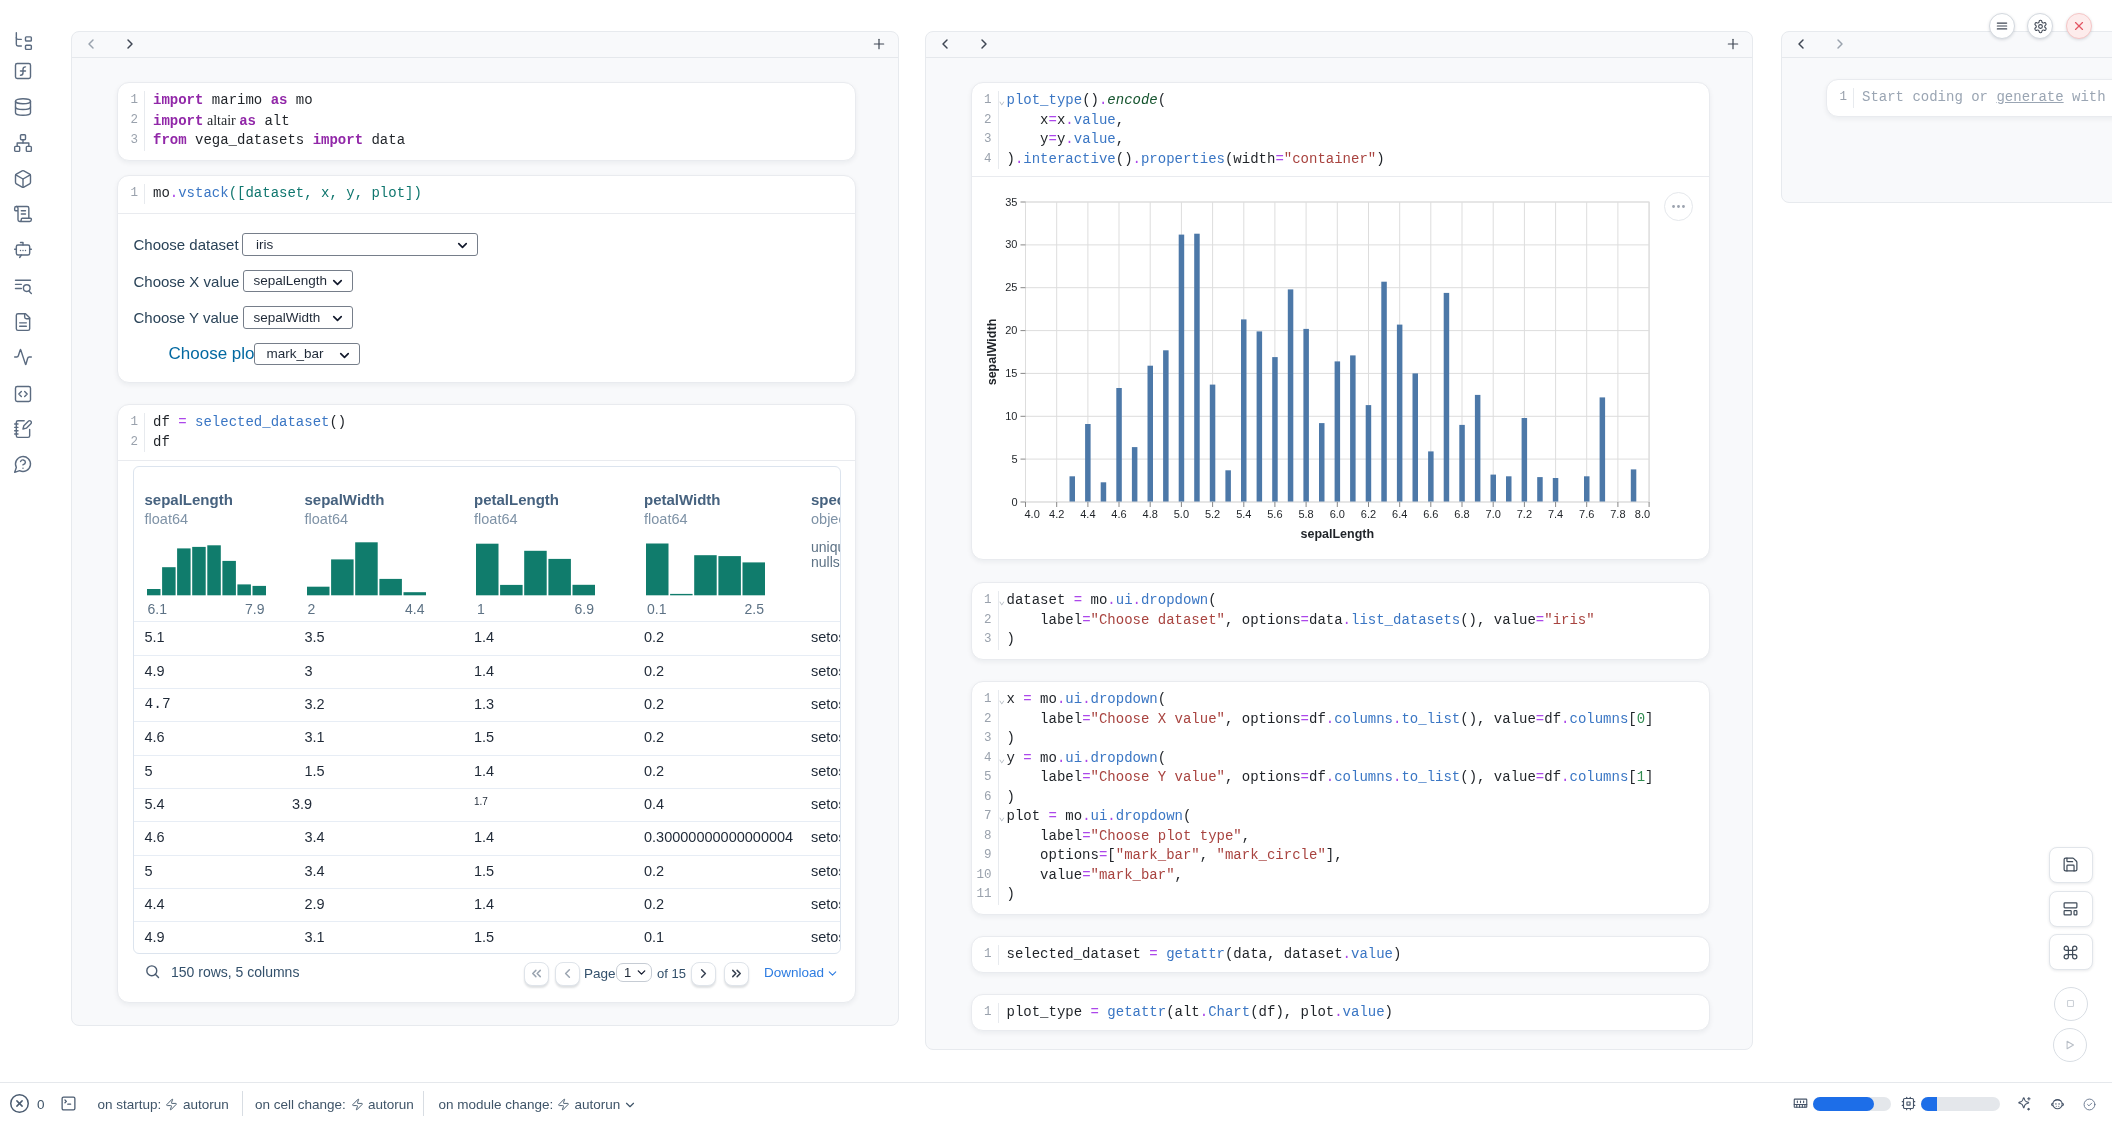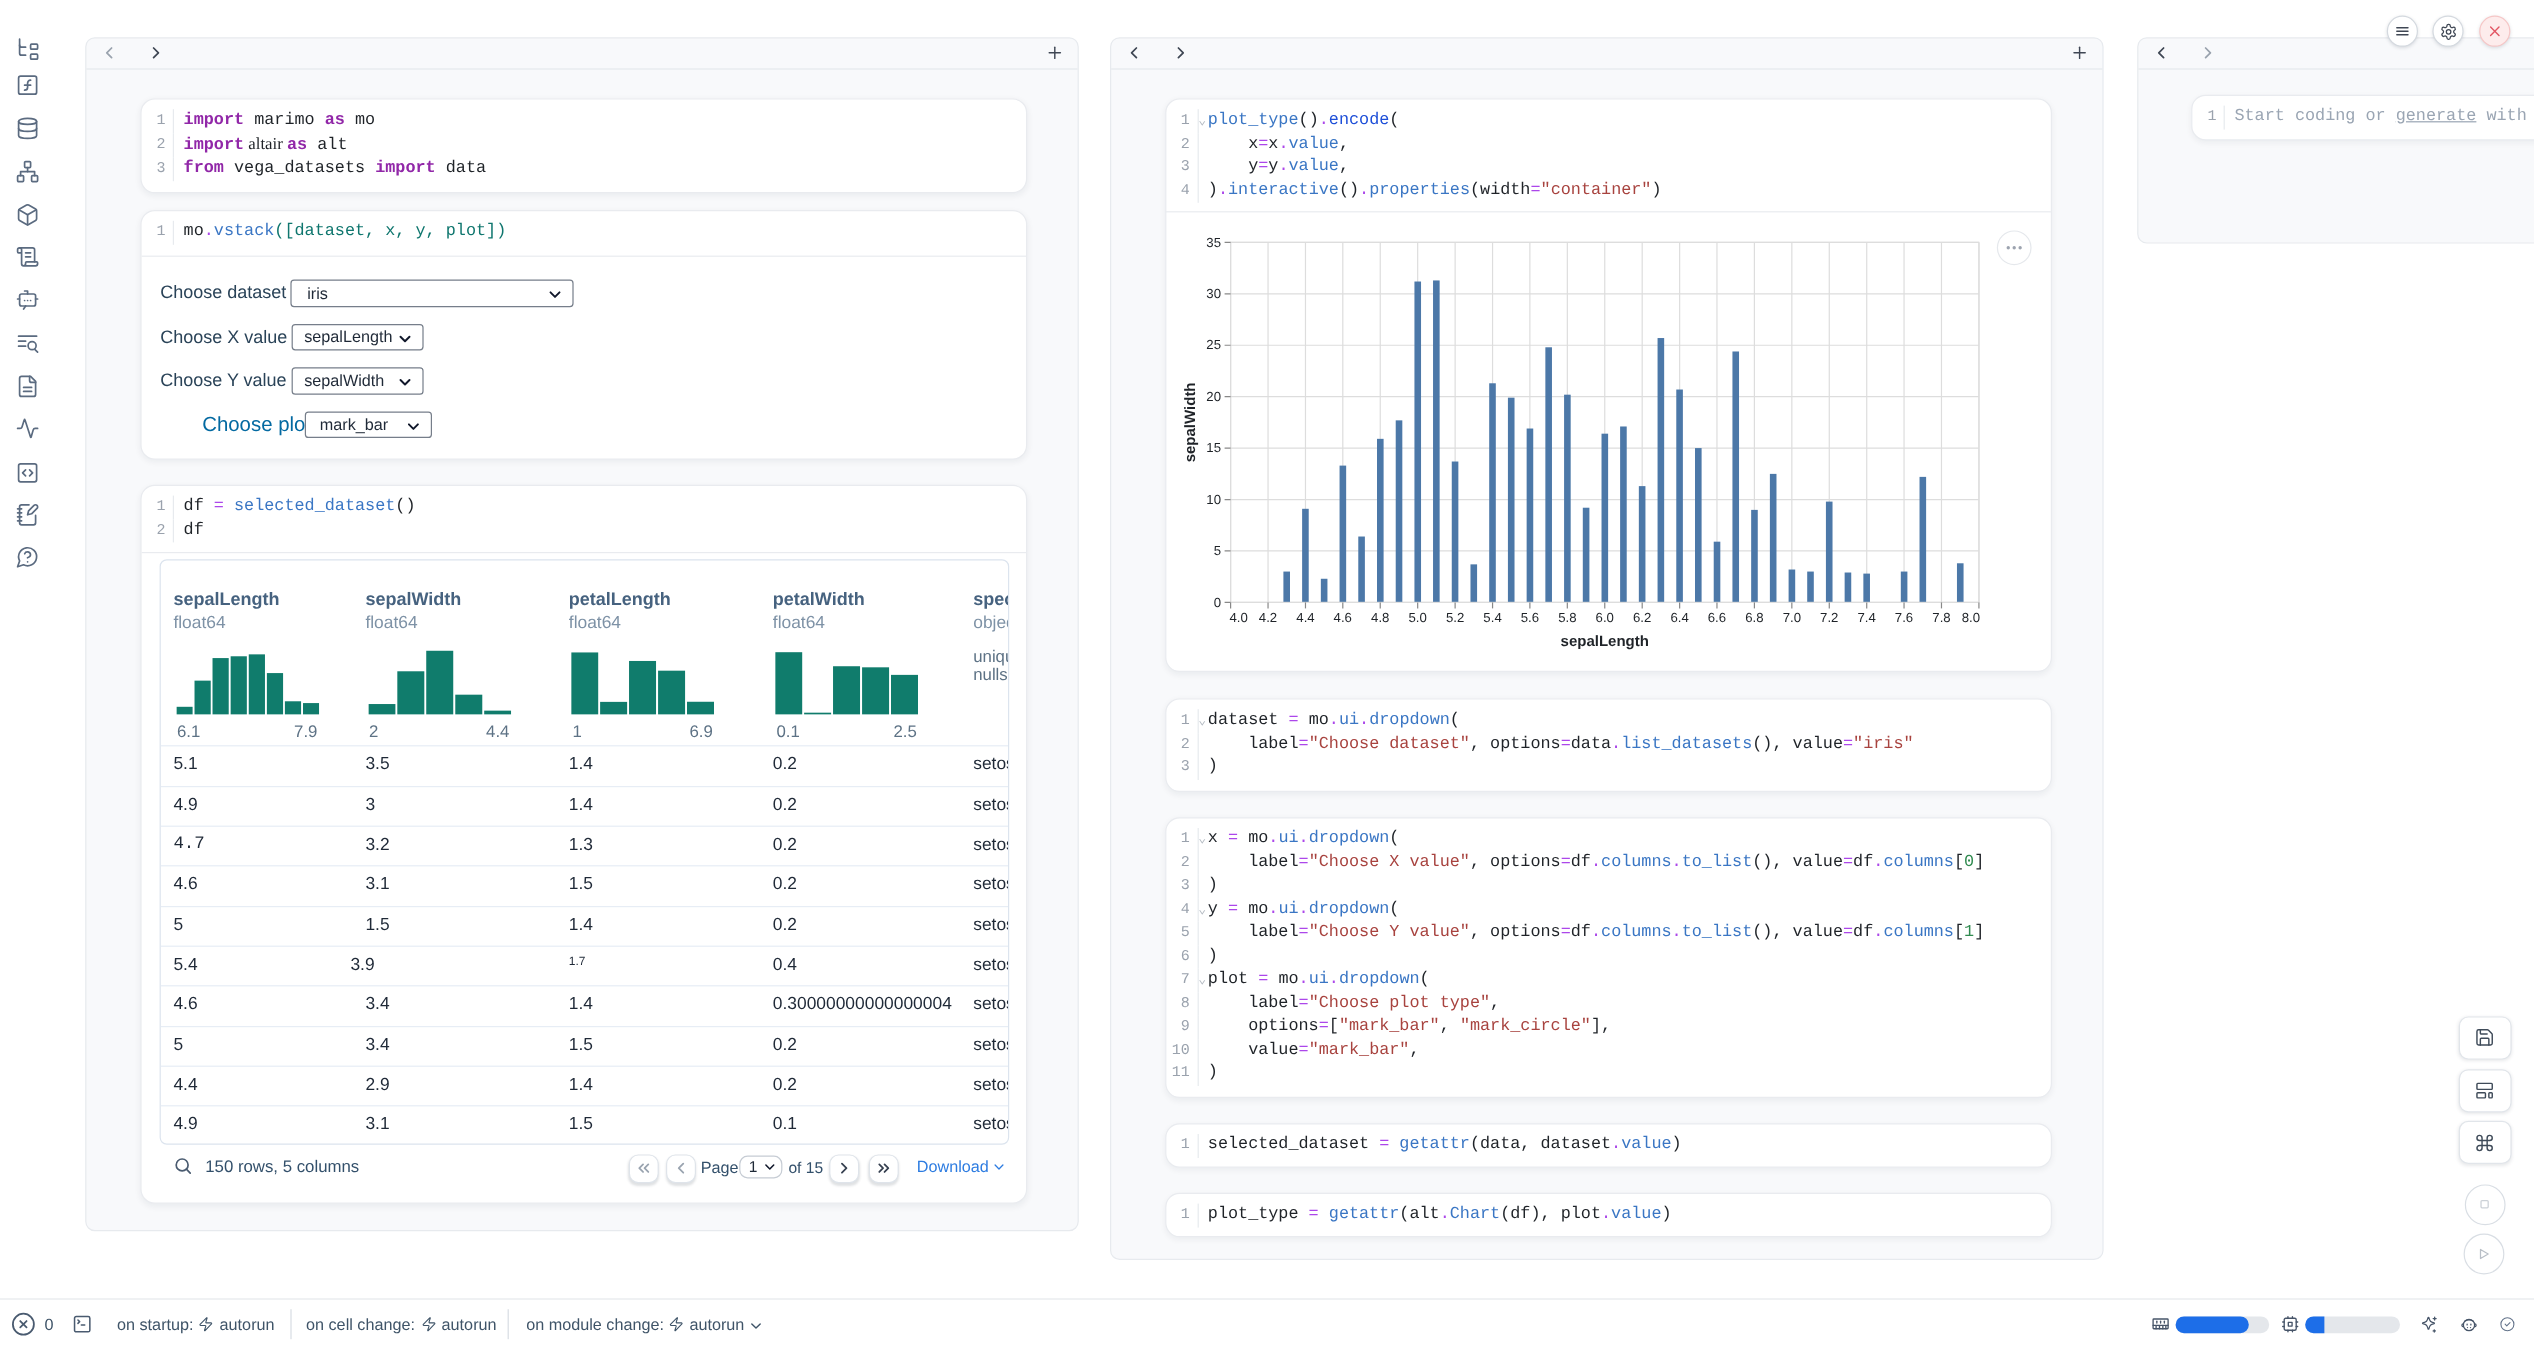--- a/index.html
+++ b/index.html
@@ -327,21 +327,21 @@
       <path d="m9 18 6-6-6-6"></path>
     </svg></div>
 <div style="position:absolute;left:1725px;top:36px;"><svg width="16" height="16" viewBox="0 0 24 24" fill="none" stroke="#3f4754" stroke-width="1.8" stroke-linecap="round" stroke-linejoin="round">
       <path d="M5 12h14"></path>
       <path d="M12 5v14"></path>
     </svg></div>
 <div style="position:absolute;left:970.5px;top:82px;width:739.5px;height:478px;background:#fff;border:1px solid #e9ebef;border-radius:12px;box-shadow:0 2px 5px rgba(20,30,50,0.06);">
     <div class="codewrap" style="padding-top:8px;">
       <div class="cline">
         <span class="ln">1<span class="fold">⌄</span></span>
-        <span class="ct"><span style="color:#3a76c4;">plot_type</span><span style="color:#1f2328;">()</span><span style="color:#ac47ea;">.</span><span style="color:#1d4ed8;">encode</span><span style="color:#1f2328;">(</span></span>
+        <span class="ct"><span style="color:#3a76c4;">plot_type</span><span style="color:#1f2328;">()</span><span style="color:#ac47ea;">.</span><span style="color:#14532d;font-style:italic;">encode</span><span style="color:#1f2328;">(</span></span>
       </div>
       <div class="cline">
         <span class="ln">2</span>
         <span class="ct"><span style="color:#1f2328;">    x</span><span style="color:#ac47ea;">=</span><span style="color:#1f2328;">x</span><span style="color:#ac47ea;">.</span><span style="color:#3a76c4;">value</span><span style="color:#1f2328;">,</span></span>
       </div>
       <div class="cline">
         <span class="ln">3</span>
         <span class="ct"><span style="color:#1f2328;">    y</span><span style="color:#ac47ea;">=</span><span style="color:#1f2328;">y</span><span style="color:#ac47ea;">.</span><span style="color:#3a76c4;">value</span><span style="color:#1f2328;">,</span></span>
       </div>
       <div class="cline">

